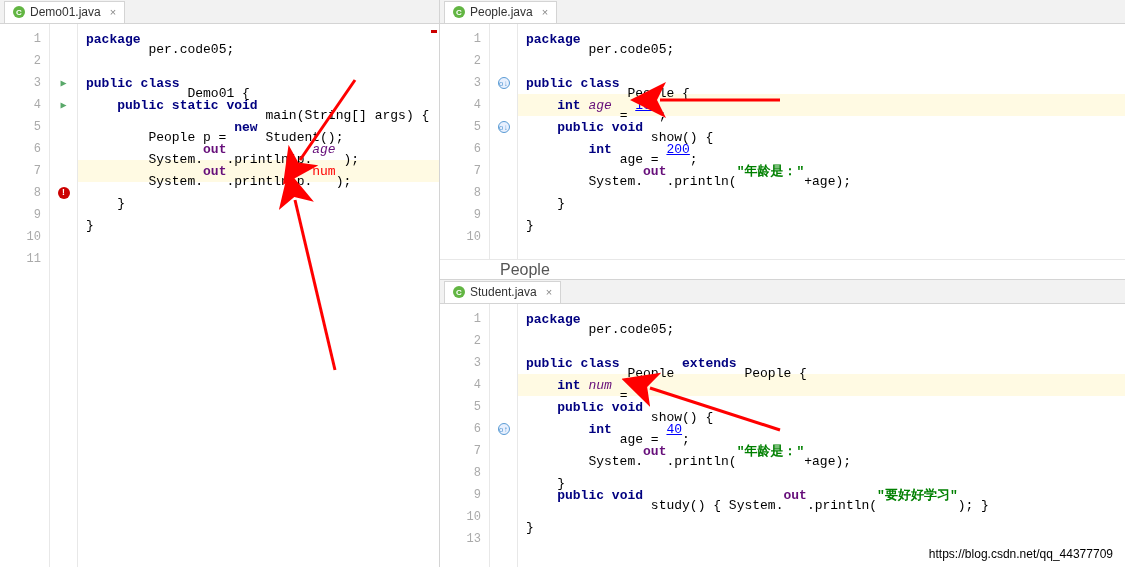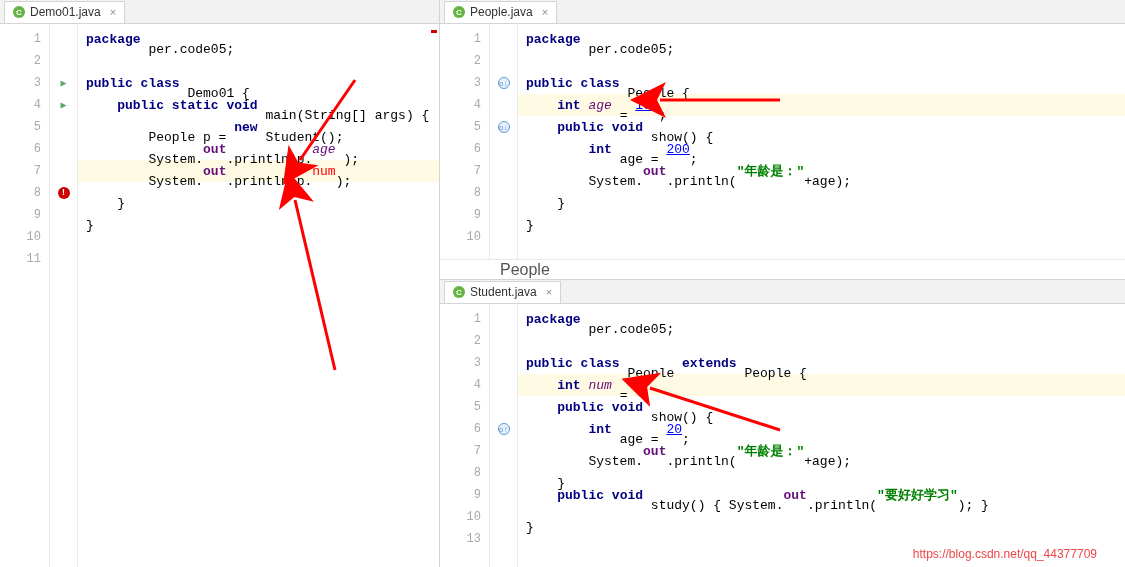--- a/index.html
+++ b/index.html
@@ -156,23 +156,23 @@
 }
 .right-top { height: 280px; border-bottom: 1px solid #d4d4d4; display:flex; flex-direction: column;}
 .right-bottom { flex: 1; display:flex; flex-direction: column;}
 .arrow-overlay {
   position: absolute;
   top: 0; left: 0;
   pointer-events: none;
 }
 .watermark {
   position: absolute;
-  right: 28px;
+  right: 12px;
   bottom: 6px;
-  color: #ef4444;
+  color: #000000;
   font-size: 12px;
   font-family: Arial, sans-serif;
   text-align: center;
 }
 .red-marker {
   position: absolute;
   right: 2px;
   width: 6px;
   height: 3px;
   background: #cc0000;
@@ -329,21 +329,21 @@
             <div class="mark-row"></div>
             <div class="mark-row"></div>
             <div class="mark-row"></div>
           </div>
           <div class="code-area">
             <div class="code-line"><span class="kw">package </span><span class="plain">per.code05;</span></div>
             <div class="code-line"></div>
             <div class="code-line"><span class="kw">public class </span><span class="plain">People </span><span class="kw">extends </span><span class="plain">People {</span></div>
             <div class="code-line highlight"><span class="plain">    </span><span class="kw">int </span><span class="field">num</span><span class="plain"> = </span><span class="num">6</span><span class="plain">;</span></div>
             <div class="code-line"><span class="plain">    </span><span class="kw">public void </span><span class="plain">show() {</span></div>
-            <div class="code-line"><span class="plain">        </span><span class="kw">int </span><span class="plain">age = </span><span class="num">20</span><span class="plain">;</span></div>
+            <div class="code-line"><span class="plain">        </span><span class="kw">int </span><span class="plain">age = </span><span class="num">40</span><span class="plain">;</span></div>
             <div class="code-line"><span class="plain">        System.</span><span class="static-field">out</span><span class="plain">.println(</span><span class="str">"年龄是："</span><span class="plain">+age);</span></div>
             <div class="code-line"><span class="plain">    }</span></div>
             <div class="code-line"><span class="plain">    </span><span class="kw">public void </span><span class="plain">study() { System.</span><span class="static-field">out</span><span class="plain">.println(</span><span class="str">"要好好学习"</span><span class="plain">); }</span></div>
             <div class="code-line"><span class="plain">}</span></div>
           </div>
         </div>
     </div>
   </div>
 </div>
 

